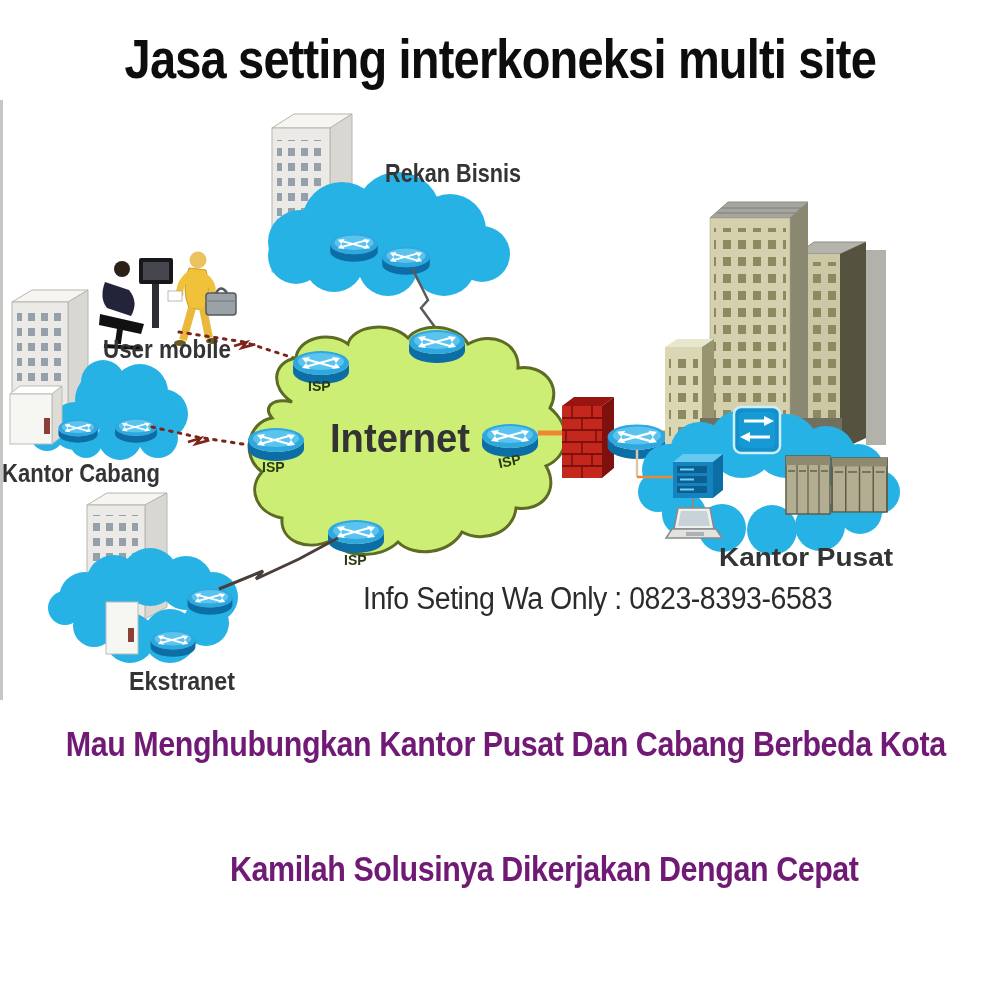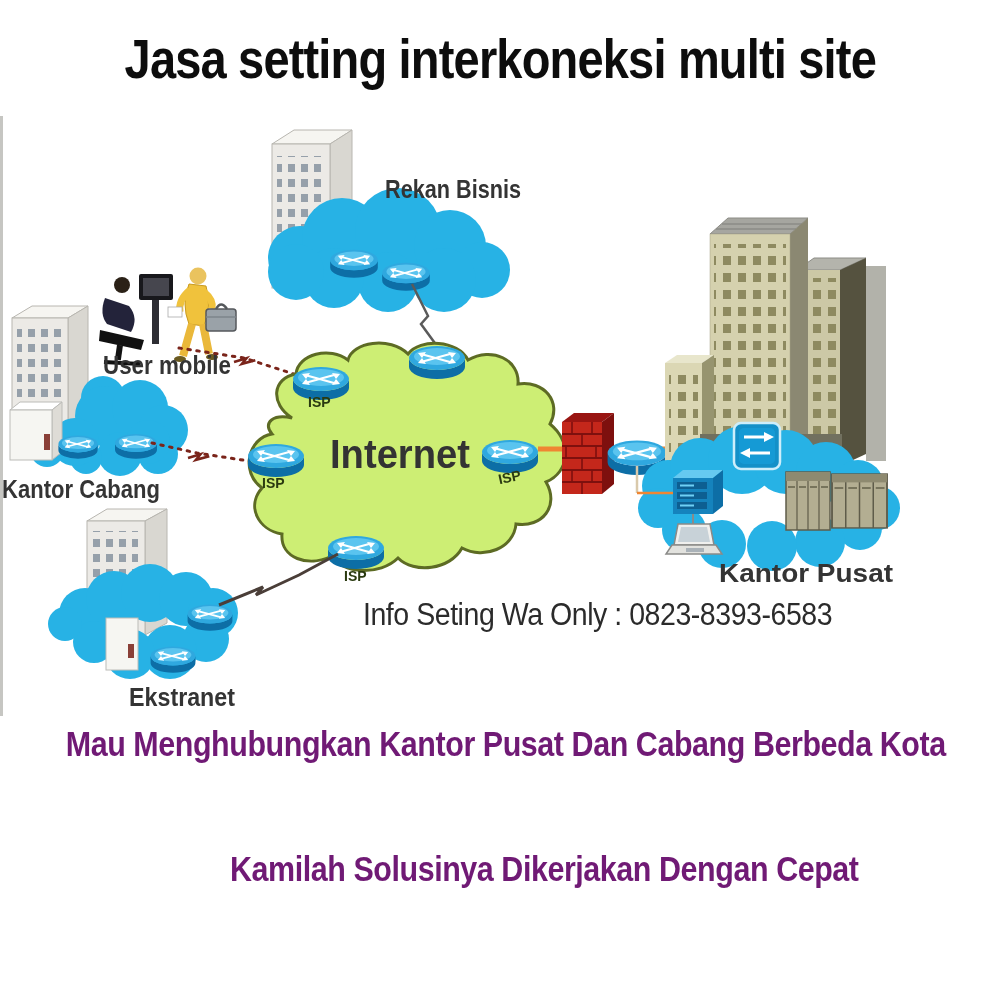--- a/index.html
+++ b/index.html
@@ -5,21 +5,21 @@
   html,body { margin:0; padding:0; background:#ffffff; }
   body { width:1000px; height:1000px; overflow:hidden;
          font-family:"Liberation Sans", sans-serif; }
   .canvas { position:relative; width:1000px; height:1000px; background:#fff; }
 
   .title { position:absolute; top:26px; left:0; width:1000px; text-align:center;
            font-size:56px; font-weight:700; color:#0d0d0d; white-space:nowrap; }
   .squeeze { display:inline-block; transform:scaleX(.84); transform-origin:center;
              letter-spacing:-1px; }
 
-  .diagram { position:absolute; top:116px; left:0; width:1000px; height:600px; }
+  .diagram { position:absolute; top:100px; left:0; width:1000px; height:600px; }
   .diagram svg { position:absolute; top:0; left:0; }
 
   .info-line { position:absolute; top:481px; left:363px; font-size:31px; font-weight:400;
                color:#2b2b2b; white-space:nowrap; transform:scaleX(.92);
                transform-origin:left center; letter-spacing:-0.5px; }
 
   .footer { position:absolute; top:712px; left:0; width:1000px; height:288px; }
   .fline { position:absolute; left:0; width:1000px; text-align:center; font-weight:700;
            font-size:35px; color:#701a75; white-space:nowrap; }
   .fline .squeeze { transform:scaleX(.87); letter-spacing:-0.5px; }

